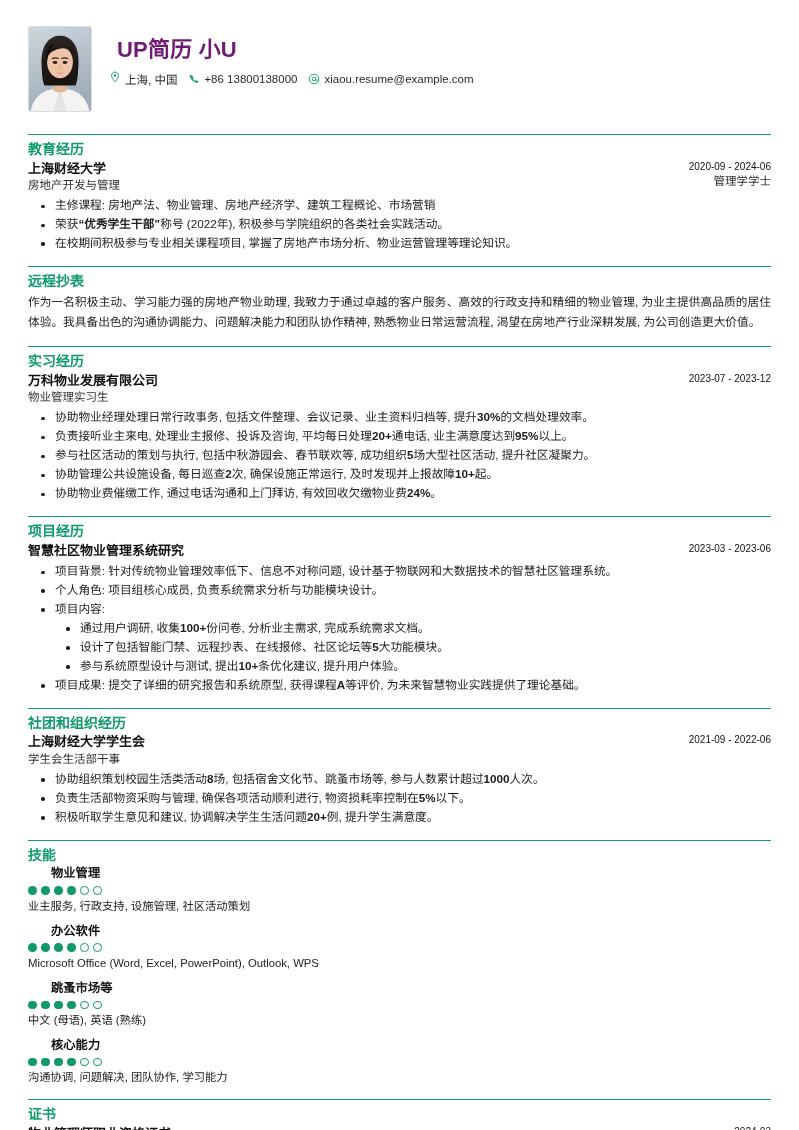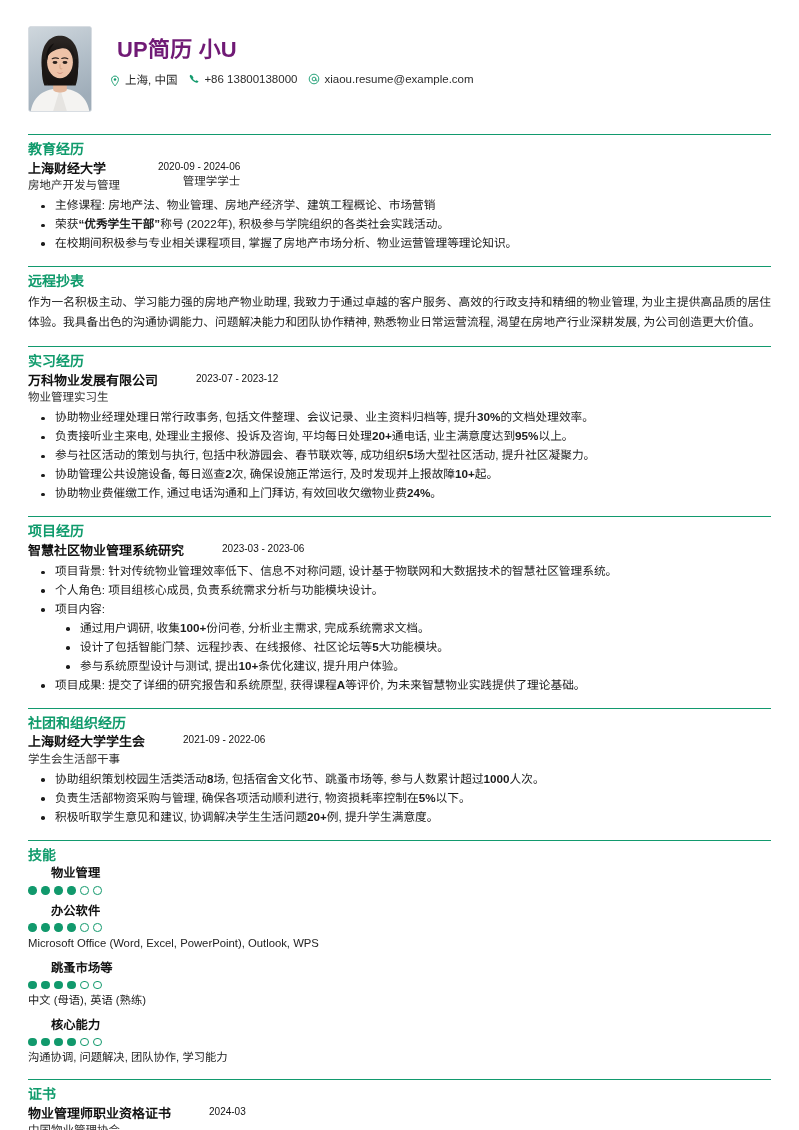--- a/index.html
+++ b/index.html
@@ -23,33 +23,33 @@
   .photo svg { display:block; width:100%; height:100%; }
   .id-block { padding-top:11px; }
   .name {
     font-size:22px; font-weight:600; letter-spacing:.2px;
     color:#701a75; line-height:1.15;margin-left:8px;
   }
   .contacts {
     margin-top:9px; display:flex; align-items:center;
     flex-wrap:wrap; gap:4px; font-size:11.5px; color:#2b2b2b;
   }
-  .contact { display:inline-flex; align-items:flex-end; gap:4px; margin-right:7px; }
+  .contact { display:inline-flex; align-items:flex-start; gap:4px; margin-right:7px; }
   .cicon { width:12px; height:12px; display:inline-block; flex:0 0 12px; }
   .cicon svg { display:block; width:12px; height:12px; }
 
   
   .section { border-top:1.6px solid #129a6e; padding-top:6px; margin-bottom:13px; }
   .section-title {
     font-size:14px; font-weight:700; color:#109b6c;
     line-height:1.25; margin-bottom:1px;
   }
 
   .entry { margin-bottom:4px; }
-  .entry-head { display:flex; align-items:flex-start; gap:14px; }
+  .entry-head { display:flex; justify-content:space-between; align-items:flex-start; gap:14px; }
   .entry-left { min-width:0; }
   .entry-right { text-align:right; flex:0 0 auto; }
   .org { font-size:13px; font-weight:700; color:#111; line-height:1.35; }
   .role { font-size:11.5px; color:#2e2e2e; line-height:1.4; }
   .date { font-size:10px; font-weight:400; color:#111; line-height:1.35; white-space:nowrap;margin-left:24px; }
   .subdate { font-size:11.5px; color:#2e2e2e; line-height:1.4; white-space:nowrap; }
 
   
   ul.bullets { list-style:none; margin-top:3px; }
   ul.bullets > li {
@@ -274,20 +274,21 @@
         <div class="skill">
           <div class="skill-name">物业管理</div>
           <div class="dots">
             <span class="dot on"></span>
             <span class="dot on"></span>
             <span class="dot on"></span>
             <span class="dot on"></span>
             <span class="dot off"></span>
             <span class="dot off"></span>
           </div>
+          <div class="skill-desc">业主服务, 行政支持, 设施管理, 社区活动策划</div>
         </div>
         <div class="skill">
           <div class="skill-name">办公软件</div>
           <div class="dots">
             <span class="dot on"></span>
             <span class="dot on"></span>
             <span class="dot on"></span>
             <span class="dot on"></span>
             <span class="dot off"></span>
             <span class="dot off"></span>

